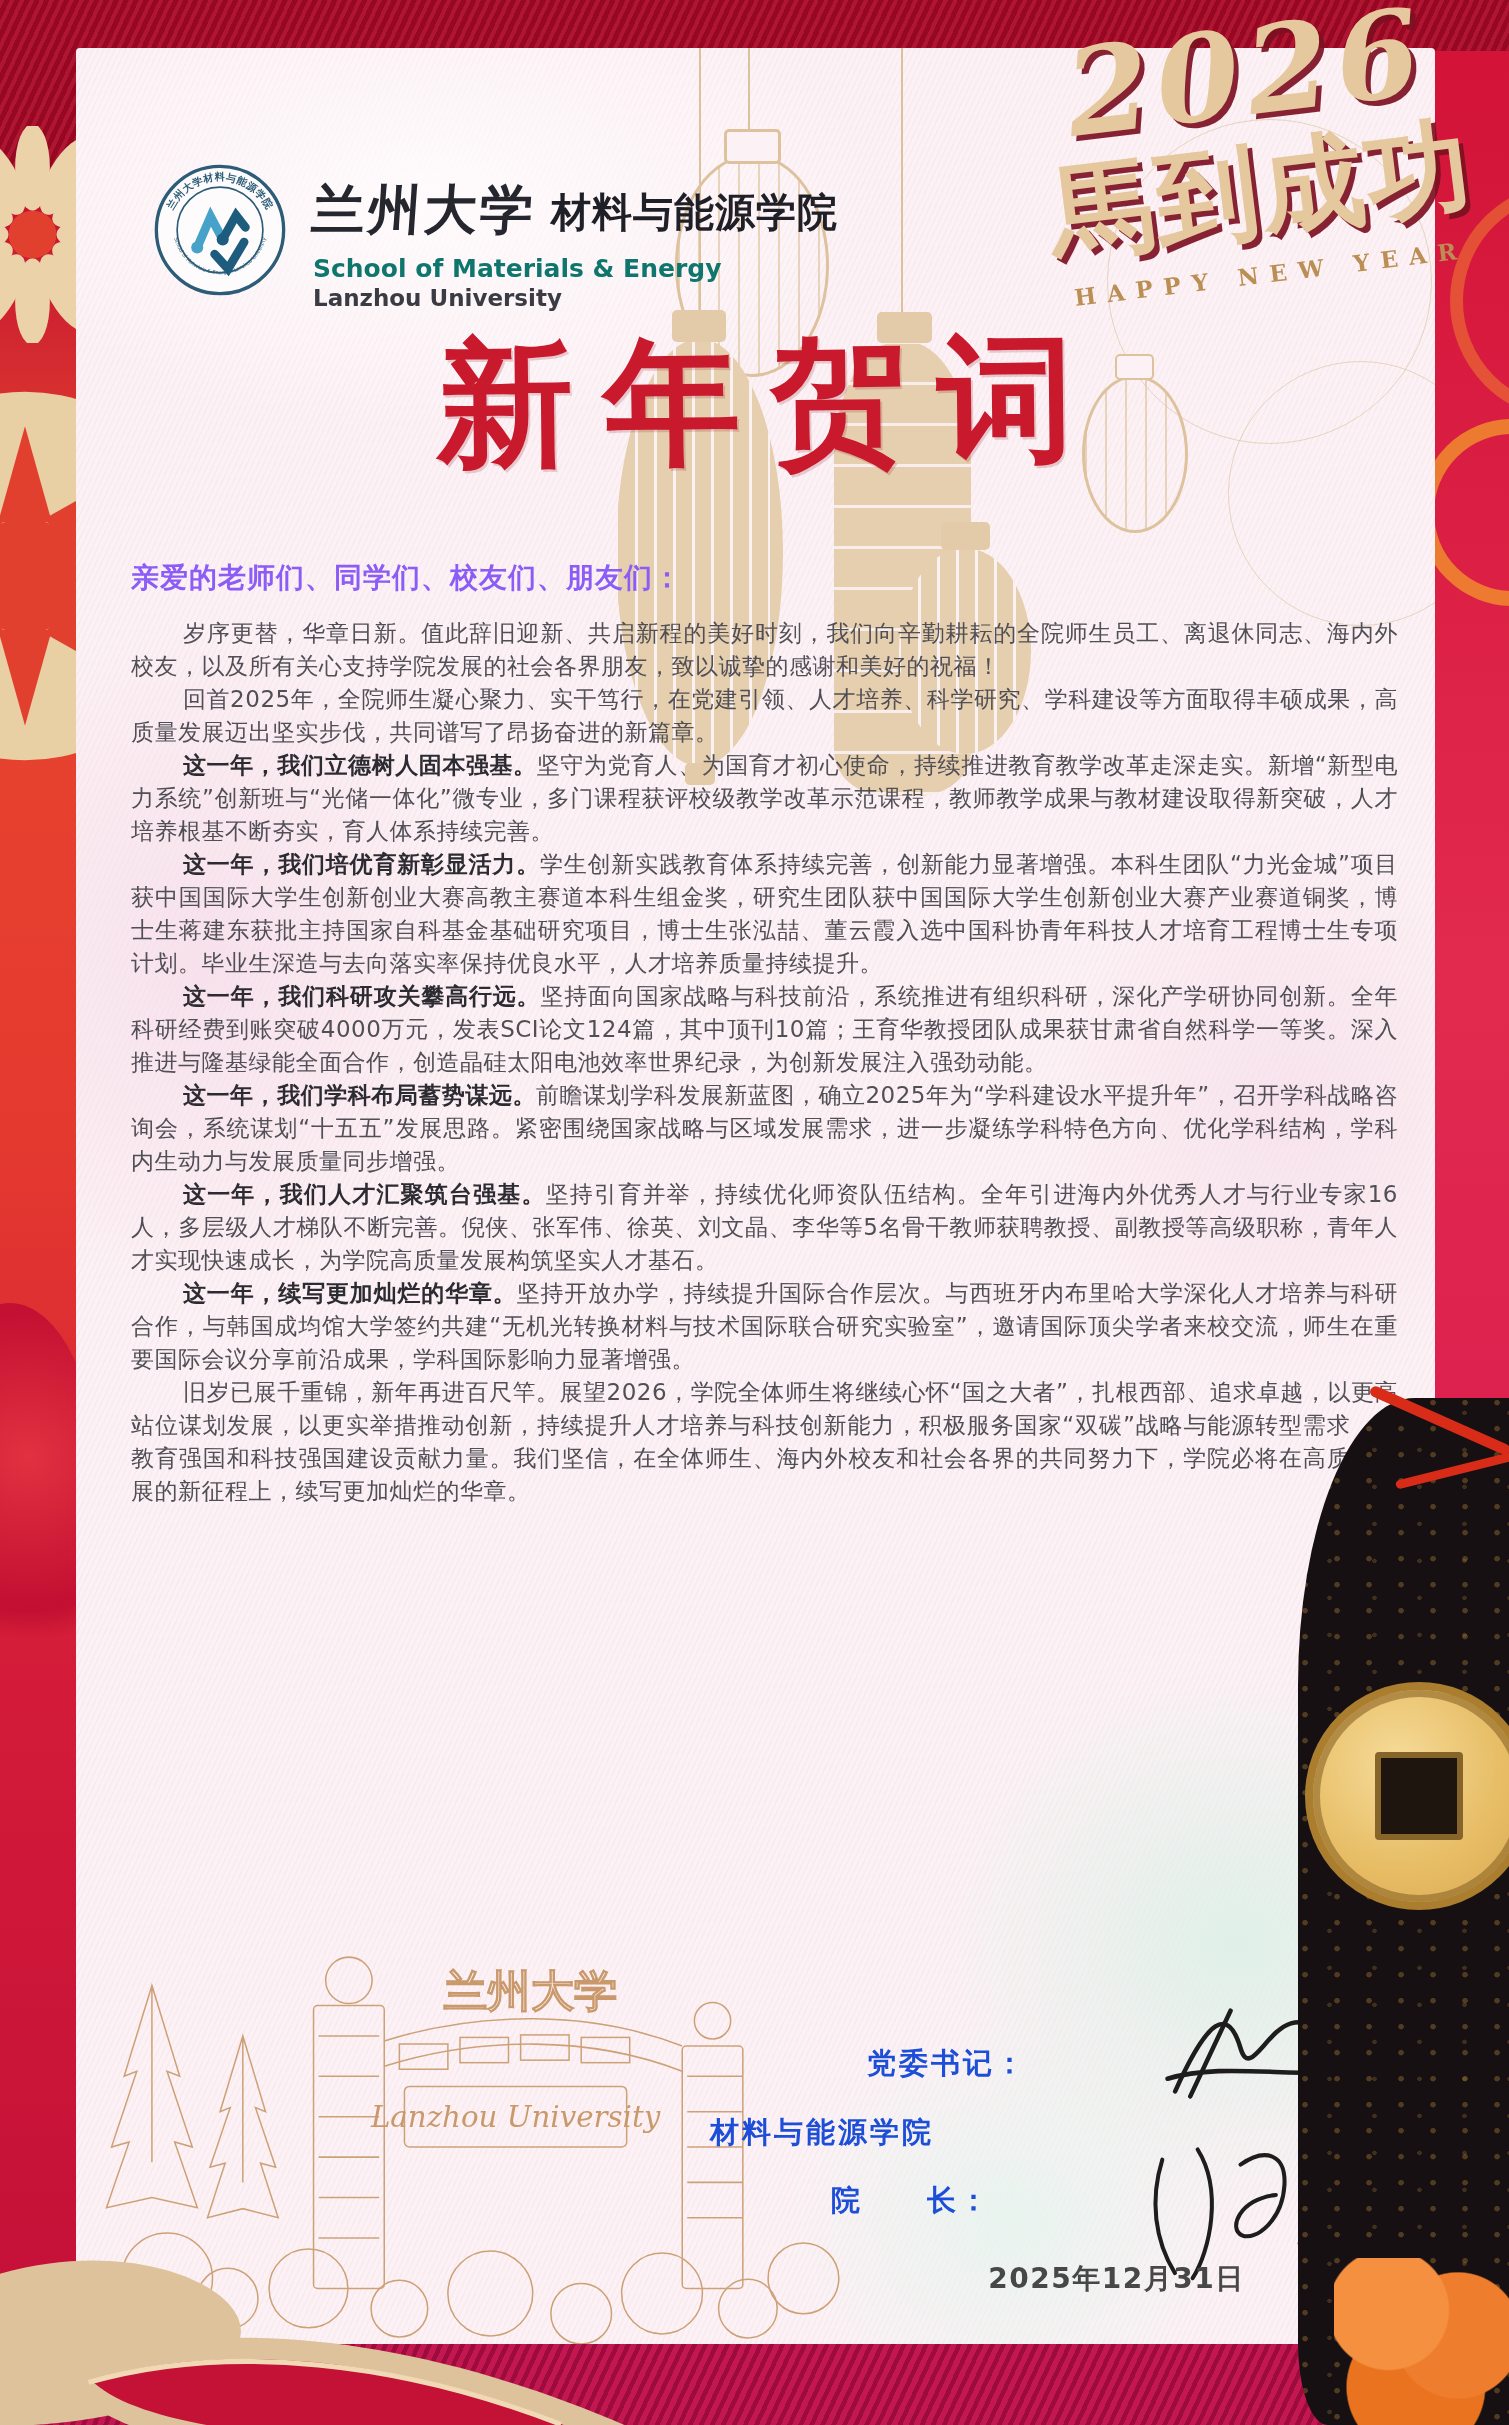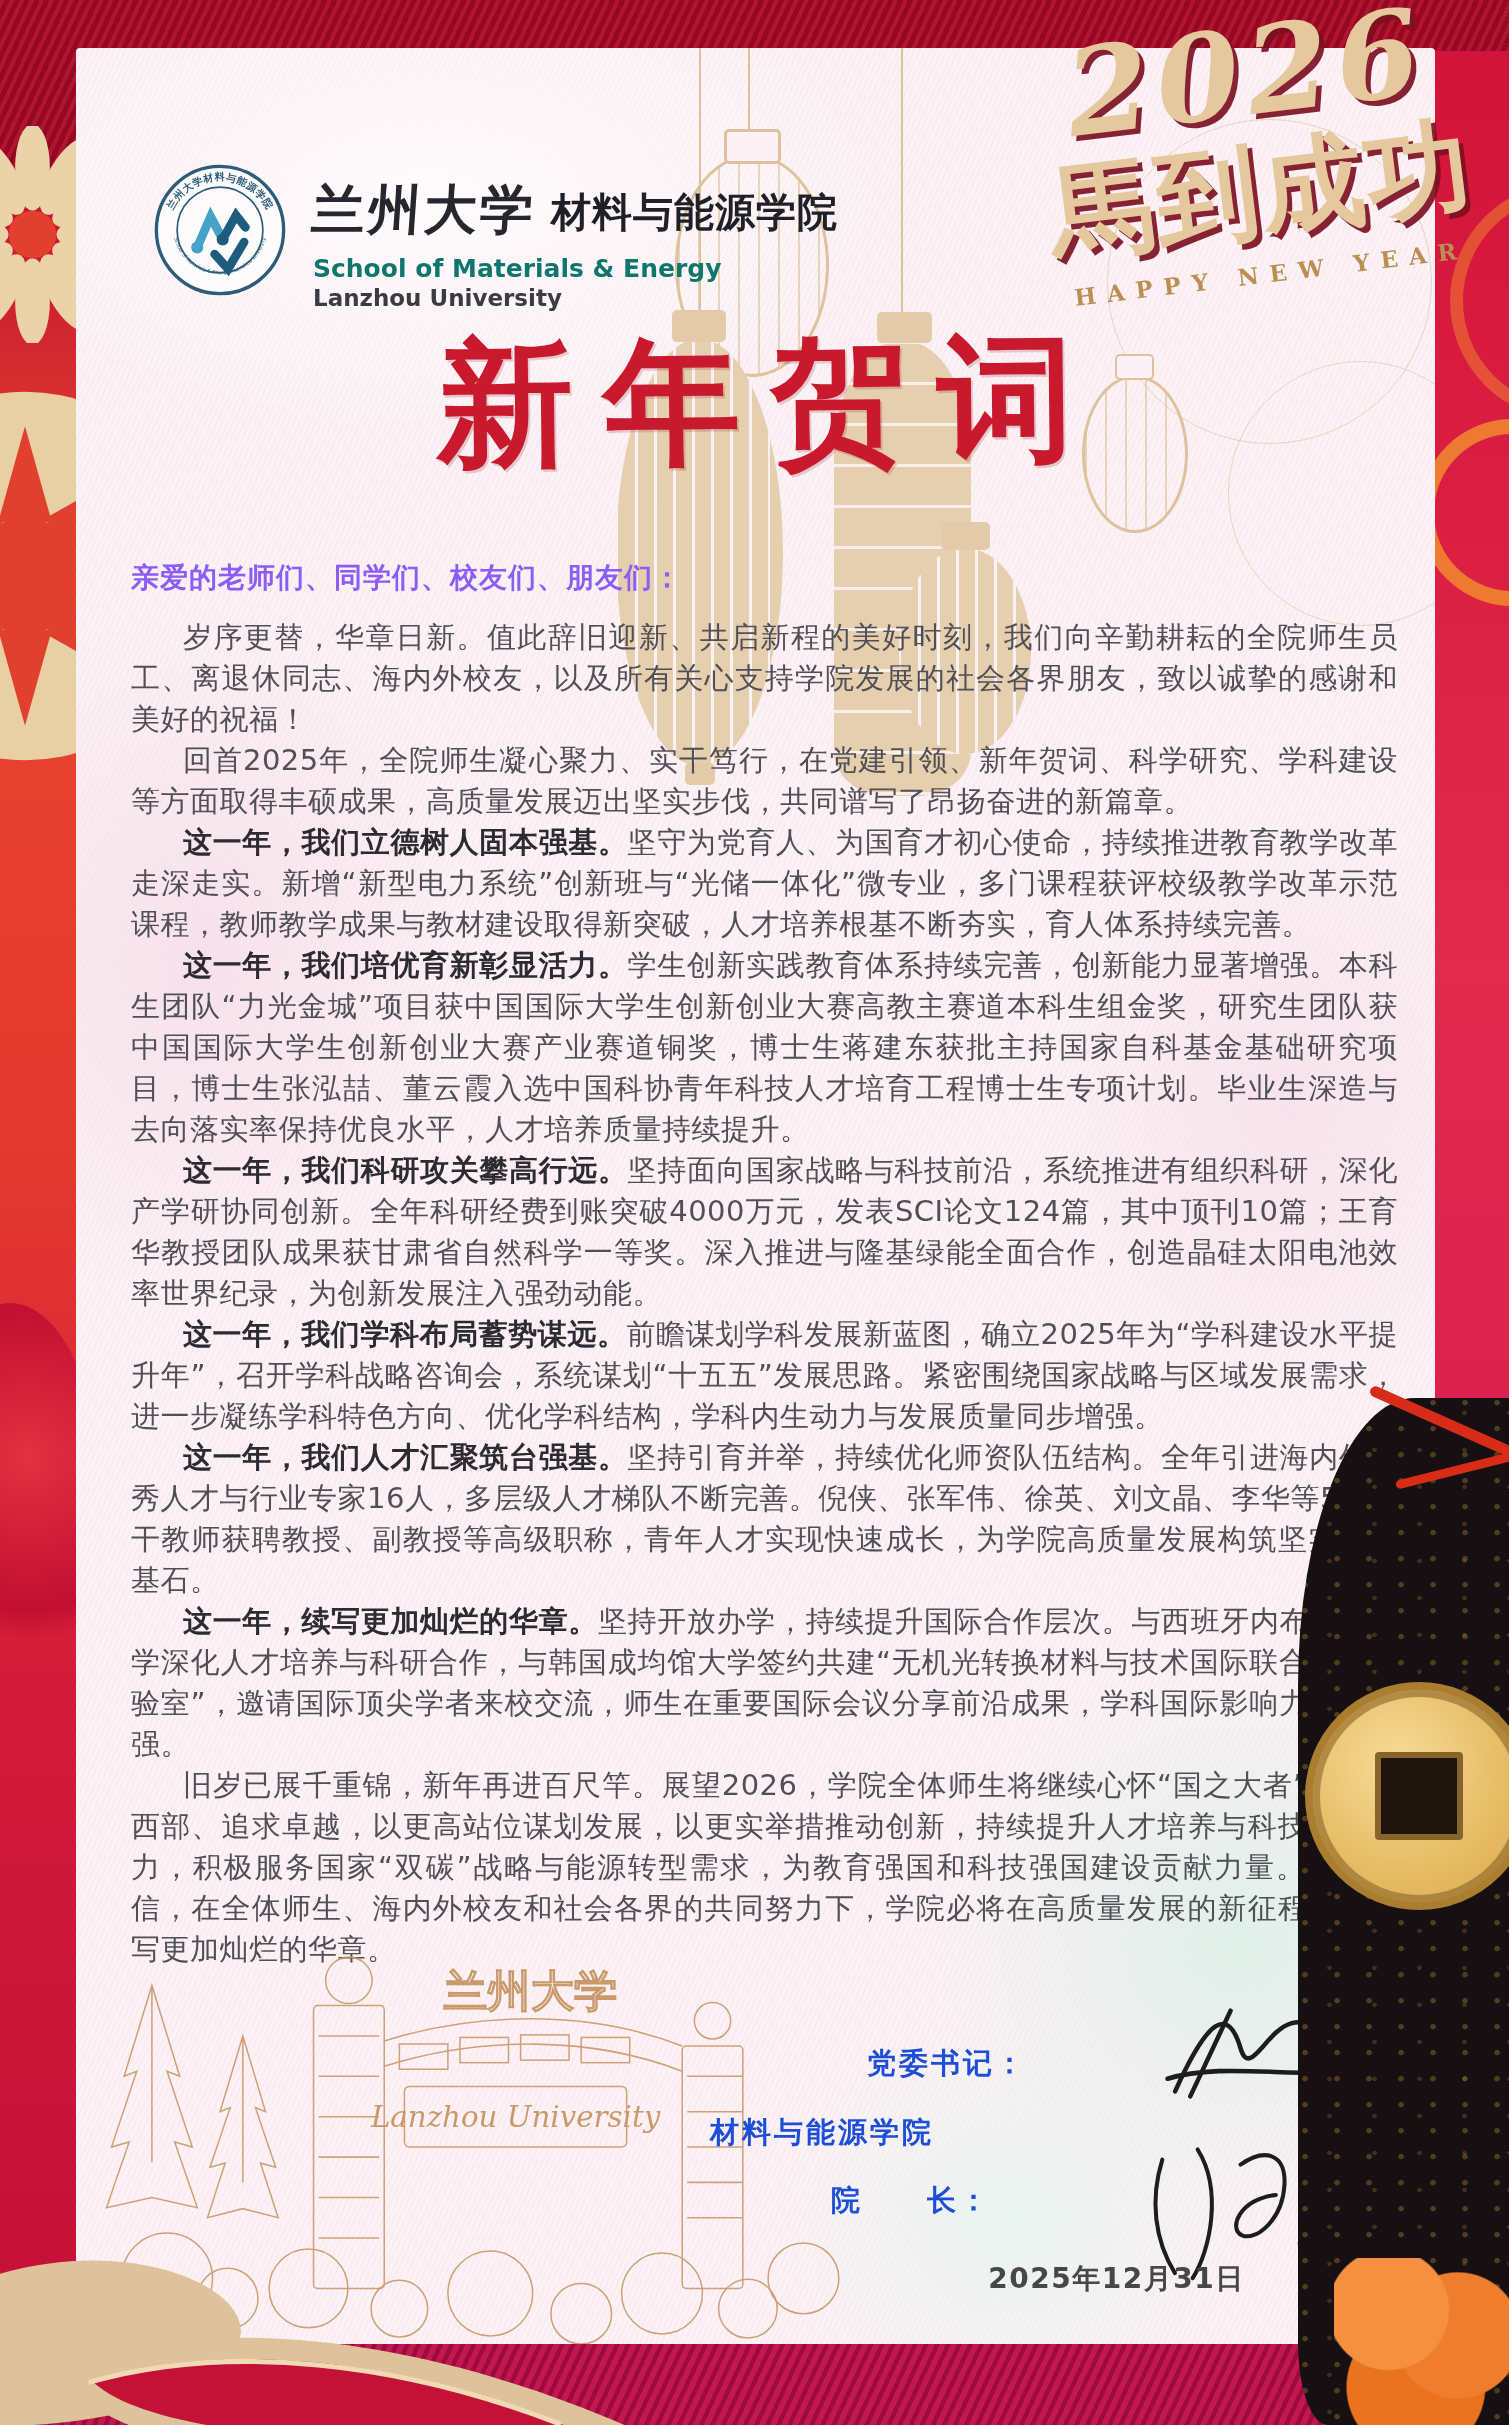--- a/index.html
+++ b/index.html
@@ -44,21 +44,21 @@
   .school-en1{position:absolute;left:237px;top:206px;font-weight:600;font-size:25px;color:#0f766e;}
   .school-en2{position:absolute;left:237px;top:237px;font-weight:600;font-size:23px;color:#3b3b43;}
   
   .page-title{position:absolute;left:0;top:277px;width:1359px;text-align:center;
     font-family:"DejaVu Serif",serif;font-weight:900;font-size:137px;line-height:152px;
     color:#c8192d;letter-spacing:30px;text-indent:30px;transform:rotate(-.6deg);
     text-shadow:2px 2.5px 0 rgba(140,10,28,.18);}
   
   .letter{position:absolute;left:55px;top:511px;width:1267px;color:#514f56;}
   .salutation{font-size:28px;font-weight:800;color:#8b5cf6;margin:0 0 20px 0;letter-spacing:1px;}
-  .para{font-size:29px;line-height:41px;letter-spacing:0.5px;margin:0;text-indent:52px;text-align:justify;}
+  .para{font-size:23px;line-height:33px;letter-spacing:0.5px;margin:0;text-indent:52px;text-align:justify;}
   .para strong{color:#2c2b31;font-weight:800;}
   
   .sig-label{position:absolute;font-size:29px;font-weight:700;color:#1d4ed8;letter-spacing:3px;}
   .sig-svg{position:absolute;}
   .date{position:absolute;left:889px;top:2212px;width:303px;text-align:center;
     font-size:28px;font-weight:800;color:#474747;letter-spacing:1.5px;}
   
   .gate{position:absolute;left:0px;top:1897px;}
   
   .banner{position:absolute;left:1008px;top:9px;width:495px;text-align:center;z-index:8;
@@ -191,21 +191,21 @@
       <div class="school-en1">School of Materials &amp; Energy</div>
       <div class="school-en2">Lanzhou University</div>
     </div>
 
     <div class="page-title">新年贺词</div>
 
     <div class="letter">
       <p class="salutation">亲爱的老师们、同学们、校友们、朋友们：</p>
       <div>
           <p class="para">岁序更替，华章日新。值此辞旧迎新、共启新程的美好时刻，我们向辛勤耕耘的全院师生员工、离退休同志、海内外校友，以及所有关心支持学院发展的社会各界朋友，致以诚挚的感谢和美好的祝福！</p>
-          <p class="para">回首2025年，全院师生凝心聚力、实干笃行，在党建引领、新年贺词、科学研究、学科建设等方面取得丰硕成果，高质量发展迈出坚实步伐，共同谱写了昂扬奋进的新篇章。</p>
+          <p class="para">回首2025年，全院师生凝心聚力、实干笃行，在党建引领、人才培养、科学研究、学科建设等方面取得丰硕成果，高质量发展迈出坚实步伐，共同谱写了昂扬奋进的新篇章。</p>
           <p class="para"><strong>这一年，我们立德树人固本强基。</strong>坚守为党育人、为国育才初心使命，持续推进教育教学改革走深走实。新增“新型电力系统”创新班与“光储一体化”微专业，多门课程获评校级教学改革示范课程，教师教学成果与教材建设取得新突破，人才培养根基不断夯实，育人体系持续完善。</p>
           <p class="para"><strong>这一年，我们培优育新彰显活力。</strong>学生创新实践教育体系持续完善，创新能力显著增强。本科生团队“力光金城”项目获中国国际大学生创新创业大赛高教主赛道本科生组金奖，研究生团队获中国国际大学生创新创业大赛产业赛道铜奖，博士生蒋建东获批主持国家自科基金基础研究项目，博士生张泓喆、董云霞入选中国科协青年科技人才培育工程博士生专项计划。毕业生深造与去向落实率保持优良水平，人才培养质量持续提升。</p>
           <p class="para"><strong>这一年，我们科研攻关攀高行远。</strong>坚持面向国家战略与科技前沿，系统推进有组织科研，深化产学研协同创新。全年科研经费到账突破4000万元，发表SCI论文124篇，其中顶刊10篇；王育华教授团队成果获甘肃省自然科学一等奖。深入推进与隆基绿能全面合作，创造晶硅太阳电池效率世界纪录，为创新发展注入强劲动能。</p>
           <p class="para"><strong>这一年，我们学科布局蓄势谋远。</strong>前瞻谋划学科发展新蓝图，确立2025年为“学科建设水平提升年”，召开学科战略咨询会，系统谋划“十五五”发展思路。紧密围绕国家战略与区域发展需求，进一步凝练学科特色方向、优化学科结构，学科内生动力与发展质量同步增强。</p>
           <p class="para"><strong>这一年，我们人才汇聚筑台强基。</strong>坚持引育并举，持续优化师资队伍结构。全年引进海内外优秀人才与行业专家16人，多层级人才梯队不断完善。倪侠、张军伟、徐英、刘文晶、李华等5名骨干教师获聘教授、副教授等高级职称，青年人才实现快速成长，为学院高质量发展构筑坚实人才基石。</p>
           <p class="para"><strong>这一年，续写更加灿烂的华章。</strong>坚持开放办学，持续提升国际合作层次。与西班牙内布里哈大学深化人才培养与科研合作，与韩国成均馆大学签约共建“无机光转换材料与技术国际联合研究实验室”，邀请国际顶尖学者来校交流，师生在重要国际会议分享前沿成果，学科国际影响力显著增强。</p>
           <p class="para">旧岁已展千重锦，新年再进百尺竿。展望2026，学院全体师生将继续心怀“国之大者”，扎根西部、追求卓越，以更高站位谋划发展，以更实举措推动创新，持续提升人才培养与科技创新能力，积极服务国家“双碳”战略与能源转型需求，为教育强国和科技强国建设贡献力量。我们坚信，在全体师生、海内外校友和社会各界的共同努力下，学院必将在高质量发展的新征程上，续写更加灿烂的华章。</p>
         </div>
     </div>
 

